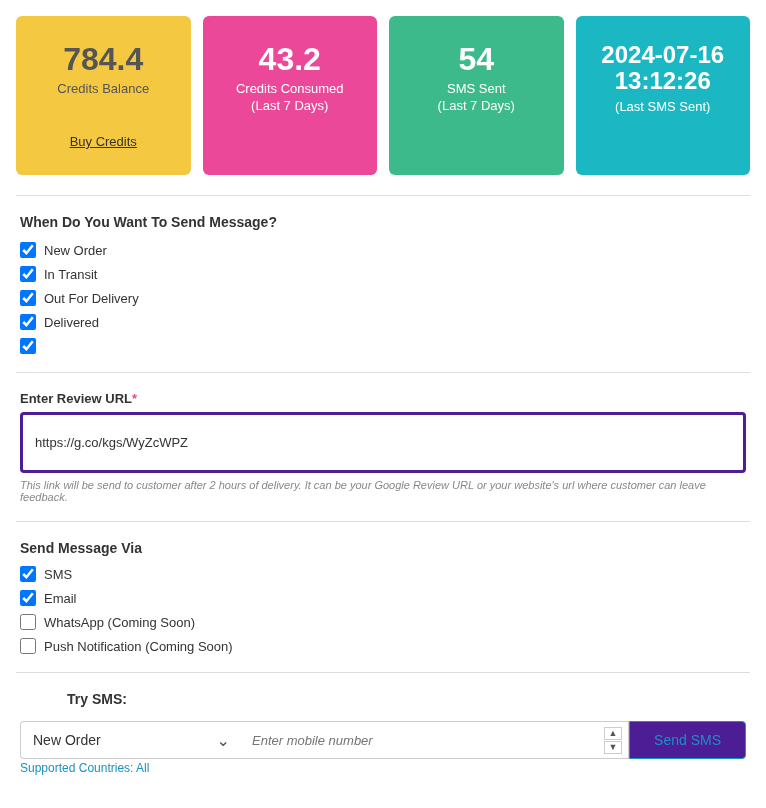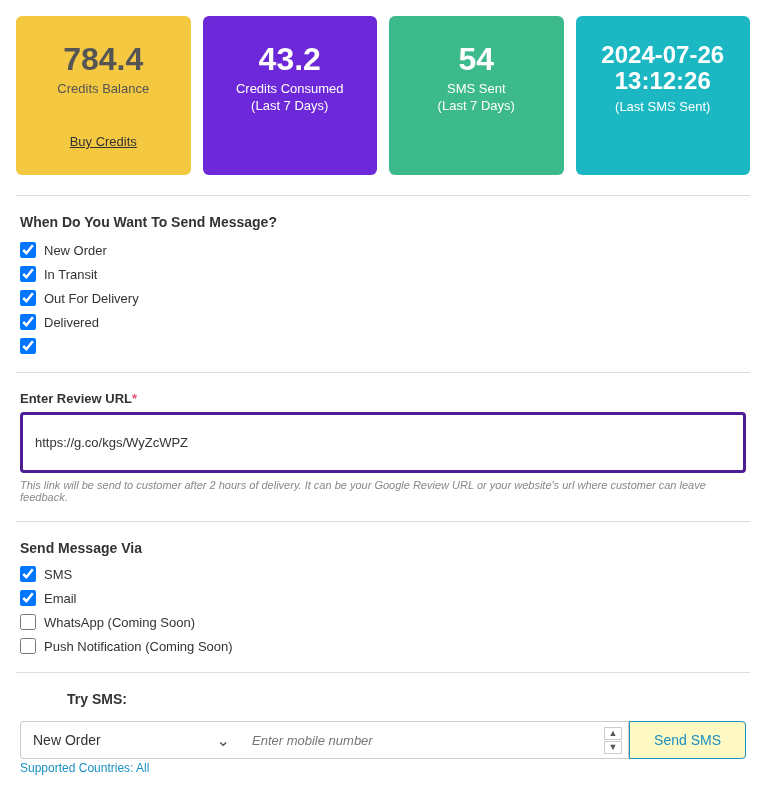--- a/index.html
+++ b/index.html
@@ -23,21 +23,21 @@
       margin-bottom: 20px;
     }
     .stat-card {
       flex: 1;
       border-radius: 6px;
       padding: 26px 12px;
       text-align: center;
       color: #fff;
     }
     .stat-card.yellow { background: #f5c842; color: #555; }
-    .stat-card.pink   { background: #6d28d9; }
+    .stat-card.pink   { background: #ec4899; }
     .stat-card.green  { background: #3dba8c; }
     .stat-card.teal   { background: #1bb8c4; }
 
     .stat-card .stat-number {
       font-size: 32px;
       font-weight: bold;
       line-height: 1.1;
     }
     .stat-card .stat-label {
       font-size: 13px;
@@ -195,21 +195,21 @@
       cursor: pointer;
       font-size: 9px;
       display: flex;
       align-items: center;
       justify-content: center;
       color: #555;
       padding: 0;
       line-height: 1;
     }
     .send-sms-btn {
-      background: #fef9c3;
+      background: #4c1d95;
       color: #1a90c4;
       border: 1px solid #1a90c4;
       border-radius: 0 4px 4px 0;
       padding: 10px 24px;
       font-size: 14px;
       cursor: pointer;
       white-space: nowrap;
       font-weight: 500;
     }
     .sms-note {
@@ -241,21 +241,21 @@
       <div class="stat-number">43.2</div>
       <div class="stat-label">Credits Consumed<br>(Last 7 Days)</div>
     </div>
 
     <div class="stat-card green">
       <div class="stat-number">54</div>
       <div class="stat-label">SMS Sent<br>(Last 7 Days)</div>
     </div>
 
     <div class="stat-card teal">
-      <div class="stat-number" style="font-size:24px;">2024-07-26 13:12:26</div>
+      <div class="stat-number" style="font-size:24px;">2024-07-16 13:12:26</div>
       <div class="stat-label">(Last SMS Sent)</div>
     </div>
 
   </div>
 
   <div class="section">
     <div class="section-title">When Do You Want To Send Message?</div>
     <div class="checkbox-group">
 
       <label class="checkbox-item">

